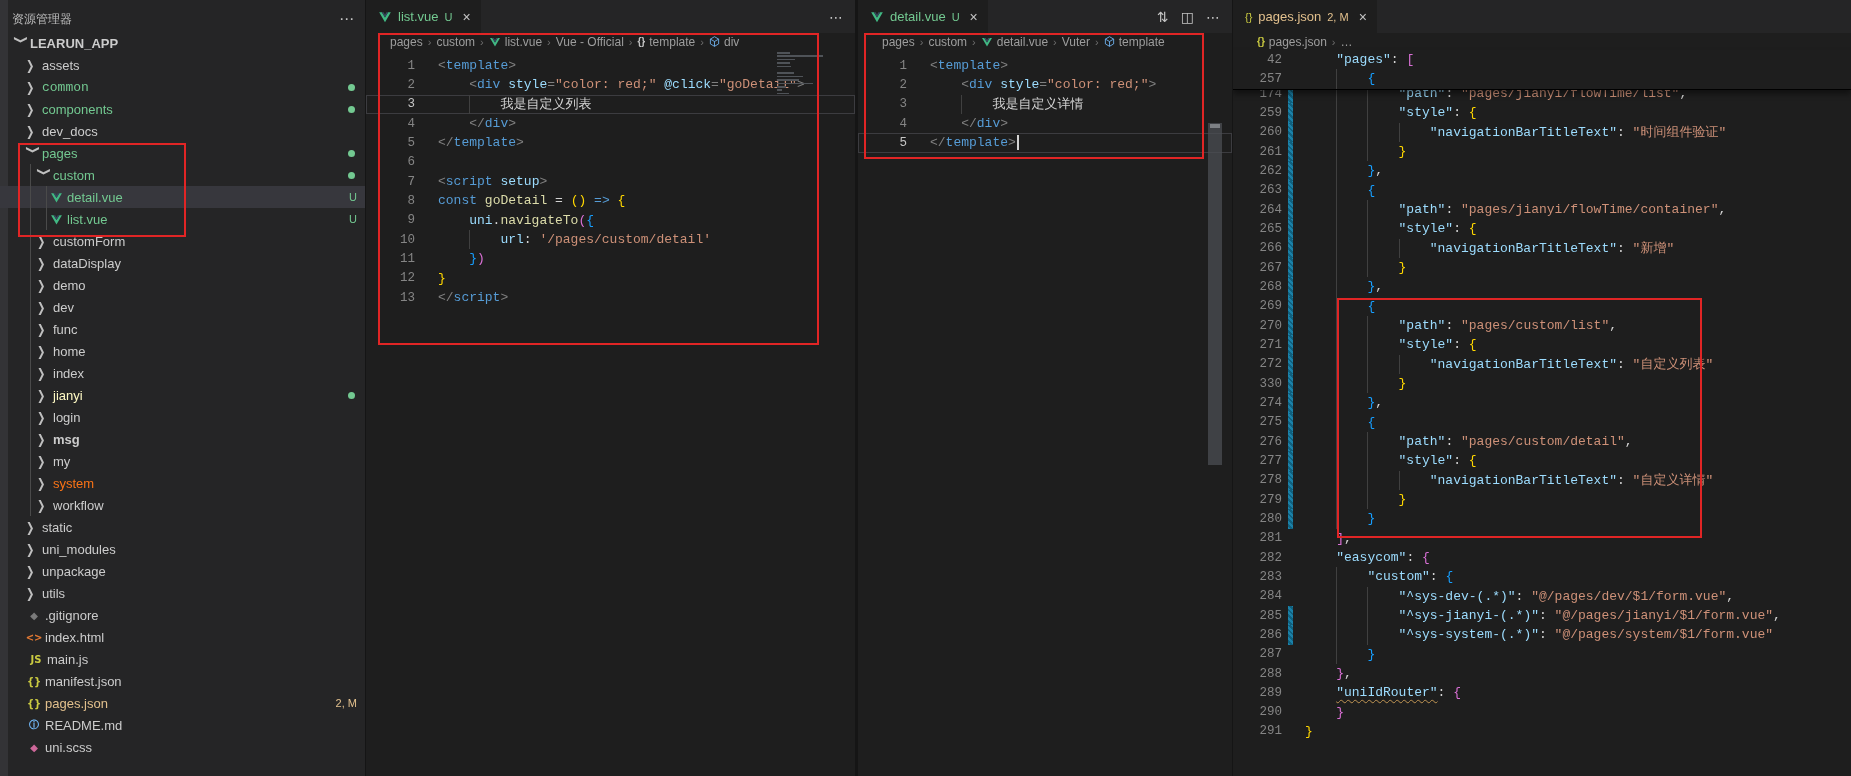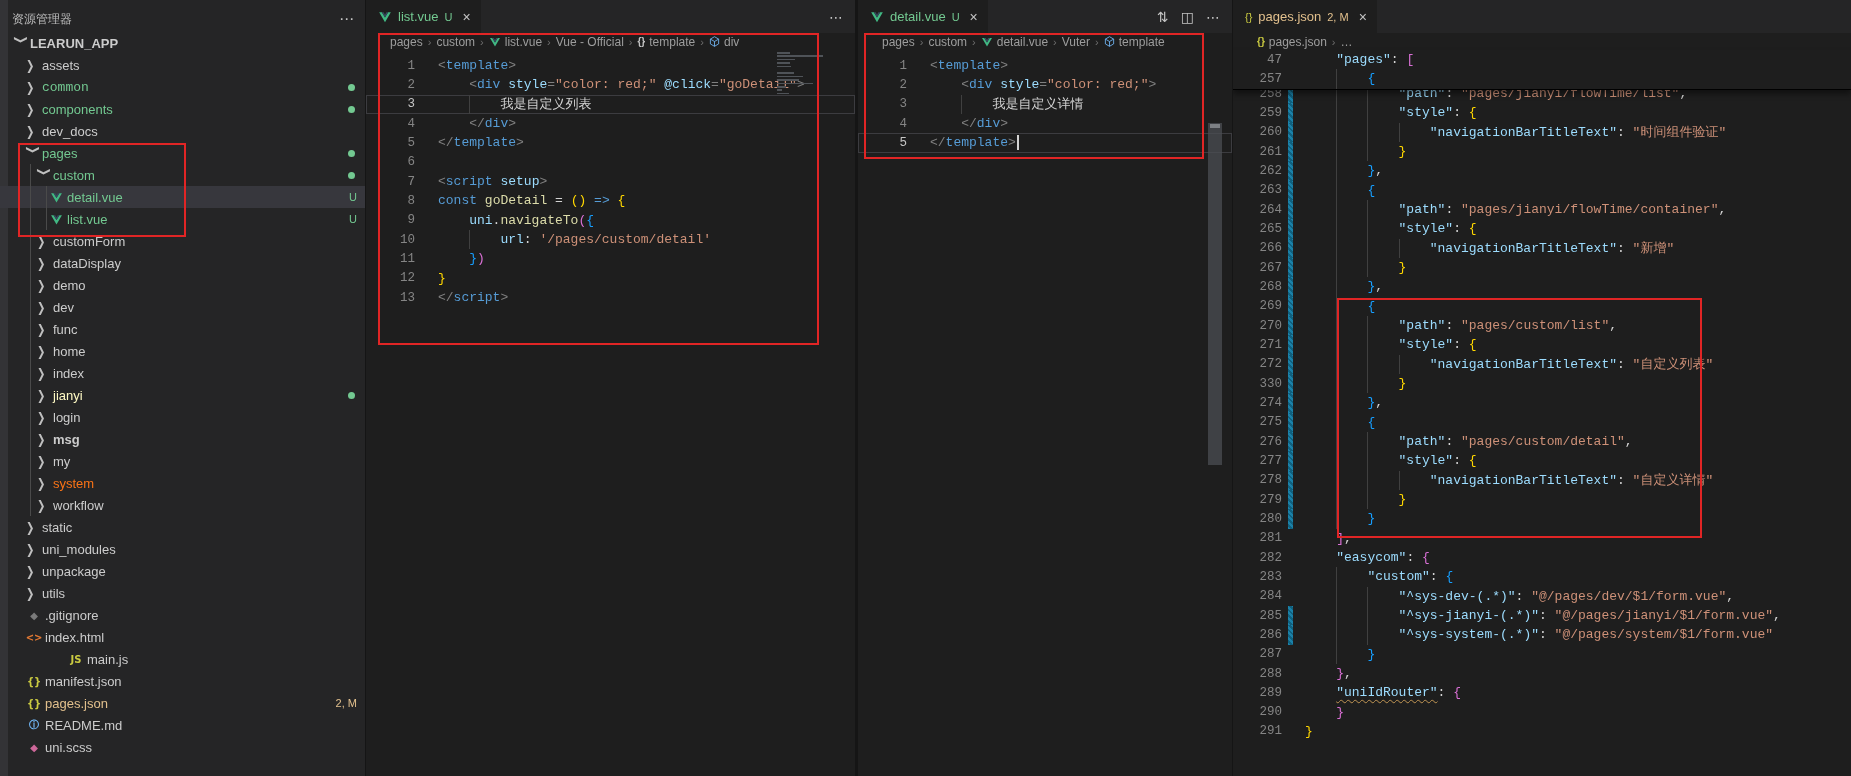--- a/index.html
+++ b/index.html
@@ -211,21 +211,21 @@
           <span class="lbl" style="color: rgb(204, 204, 204);">utils</span>
         </div>
         <div class="trow" style="padding-left: 26px;">
           <span class="fic" style="color: rgb(122, 122, 122);">◆</span>
           <span class="lbl" style="color: rgb(204, 204, 204);">.gitignore</span>
         </div>
         <div class="trow" style="padding-left: 26px;">
           <span class="fic" style="color: rgb(227, 121, 51);">&lt;&gt;</span>
           <span class="lbl" style="color: rgb(204, 204, 204);">index.html</span>
         </div>
-        <div class="trow" style="padding-left: 28px; margin-left: 40px;">
+        <div class="trow" style="padding-left: 28px;">
           <span class="fic" style="color: rgb(203, 203, 65);">JS</span>
           <span class="lbl" style="color: rgb(204, 204, 204);">main.js</span>
         </div>
         <div class="trow" style="padding-left: 26px;">
           <span class="fic" style="color: rgb(203, 203, 65);">{}</span>
           <span class="lbl" style="color: rgb(204, 204, 204);">manifest.json</span>
         </div>
         <div class="trow" style="padding-left: 26px;">
           <span class="fic" style="color: rgb(203, 203, 65);">{}</span>
           <span class="lbl" style="color: rgb(226, 192, 141);">pages.json</span>
@@ -401,21 +401,21 @@
         <span class="seg">
           <span class="bric" style="color: rgb(203, 203, 65);">{}</span>
           <span>pages.json</span>
         </span>
         <span class="sep">›</span>
         <span class="seg">
           <span>…</span>
         </span>
       </div>
       <div class="code" style="top: 84px;">
-        <div class="line"><span class="ln">258</span><span class="mslot mod"></span><span class="pad"></span><span class="iblk"></span><span class="iblk g"></span><span class="iblk g"></span><span class="tk-key">"path"</span><span class="tk-txt">: </span><span class="tk-str">"pages/jianyi/flowTime/list"</span><span class="tk-txt">,</span></div>
+        <div class="line"><span class="ln">174</span><span class="mslot mod"></span><span class="pad"></span><span class="iblk"></span><span class="iblk g"></span><span class="iblk g"></span><span class="tk-key">"path"</span><span class="tk-txt">: </span><span class="tk-str">"pages/jianyi/flowTime/list"</span><span class="tk-txt">,</span></div>
         <div class="line"><span class="ln">259</span><span class="mslot mod"></span><span class="pad"></span><span class="iblk"></span><span class="iblk g"></span><span class="iblk g"></span><span class="tk-key">"style"</span><span class="tk-txt">: </span><span class="tk-b1">{</span></div>
         <div class="line"><span class="ln">260</span><span class="mslot mod"></span><span class="pad"></span><span class="iblk"></span><span class="iblk g"></span><span class="iblk g"></span><span class="iblk g"></span><span class="tk-key">"navigationBarTitleText"</span><span class="tk-txt">: </span><span class="tk-str">"时间组件验证"</span></div>
         <div class="line"><span class="ln">261</span><span class="mslot mod"></span><span class="pad"></span><span class="iblk"></span><span class="iblk g"></span><span class="iblk g"></span><span class="tk-b1">}</span></div>
         <div class="line"><span class="ln">262</span><span class="mslot mod"></span><span class="pad"></span><span class="iblk"></span><span class="iblk g"></span><span class="tk-b3">}</span><span class="tk-txt">,</span></div>
         <div class="line"><span class="ln">263</span><span class="mslot mod"></span><span class="pad"></span><span class="iblk"></span><span class="iblk g"></span><span class="tk-b3">{</span></div>
         <div class="line"><span class="ln">264</span><span class="mslot mod"></span><span class="pad"></span><span class="iblk"></span><span class="iblk g"></span><span class="iblk g"></span><span class="tk-key">"path"</span><span class="tk-txt">: </span><span class="tk-str">"pages/jianyi/flowTime/container"</span><span class="tk-txt">,</span></div>
         <div class="line"><span class="ln">265</span><span class="mslot mod"></span><span class="pad"></span><span class="iblk"></span><span class="iblk g"></span><span class="iblk g"></span><span class="tk-key">"style"</span><span class="tk-txt">: </span><span class="tk-b1">{</span></div>
         <div class="line"><span class="ln">266</span><span class="mslot mod"></span><span class="pad"></span><span class="iblk"></span><span class="iblk g"></span><span class="iblk g"></span><span class="iblk g"></span><span class="tk-key">"navigationBarTitleText"</span><span class="tk-txt">: </span><span class="tk-str">"新增"</span></div>
         <div class="line"><span class="ln">267</span><span class="mslot mod"></span><span class="pad"></span><span class="iblk"></span><span class="iblk g"></span><span class="iblk g"></span><span class="tk-b1">}</span></div>
         <div class="line"><span class="ln">268</span><span class="mslot mod"></span><span class="pad"></span><span class="iblk"></span><span class="iblk g"></span><span class="tk-b3">}</span><span class="tk-txt">,</span></div>
@@ -437,21 +437,21 @@
         <div class="line"><span class="ln">284</span><span class="mslot"></span><span class="pad"></span><span class="iblk"></span><span class="iblk g"></span><span class="iblk g"></span><span class="tk-key">"^sys-dev-(.*)"</span><span class="tk-txt">: </span><span class="tk-str">"@/pages/dev/$1/form.vue"</span><span class="tk-txt">,</span></div>
         <div class="line"><span class="ln">285</span><span class="mslot mod"></span><span class="pad"></span><span class="iblk"></span><span class="iblk g"></span><span class="iblk g"></span><span class="tk-key">"^sys-jianyi-(.*)"</span><span class="tk-txt">: </span><span class="tk-str">"@/pages/jianyi/$1/form.vue"</span><span class="tk-txt">,</span></div>
         <div class="line"><span class="ln">286</span><span class="mslot mod"></span><span class="pad"></span><span class="iblk"></span><span class="iblk g"></span><span class="iblk g"></span><span class="tk-key">"^sys-system-(.*)"</span><span class="tk-txt">: </span><span class="tk-str">"@/pages/system/$1/form.vue"</span></div>
         <div class="line"><span class="ln">287</span><span class="mslot"></span><span class="pad"></span><span class="iblk"></span><span class="iblk g"></span><span class="tk-b3">}</span></div>
         <div class="line"><span class="ln">288</span><span class="mslot"></span><span class="pad"></span><span class="iblk"></span><span class="tk-b2">}</span><span class="tk-txt">,</span></div>
         <div class="line"><span class="ln">289</span><span class="mslot"></span><span class="pad"></span><span class="iblk"></span><span class="tk-wkey">"uniIdRouter"</span><span class="tk-txt">: </span><span class="tk-b2">{</span></div>
         <div class="line"><span class="ln">290</span><span class="mslot"></span><span class="pad"></span><span class="iblk"></span><span class="tk-b2">}</span></div>
         <div class="line"><span class="ln">291</span><span class="mslot"></span><span class="pad"></span><span class="tk-b1">}</span></div>
       </div>
       <div class="sticky code">
-        <div class="line"><span class="ln">47</span><span class="mslot"></span><span class="pad"></span><span class="iblk"></span><span class="tk-key">"pages"</span><span class="tk-txt">: </span><span class="tk-b2">[</span></div>
+        <div class="line"><span class="ln">42</span><span class="mslot"></span><span class="pad"></span><span class="iblk"></span><span class="tk-key">"pages"</span><span class="tk-txt">: </span><span class="tk-b2">[</span></div>
         <div class="line"><span class="ln">257</span><span class="mslot"></span><span class="pad"></span><span class="iblk"></span><span class="iblk g"></span><span class="tk-b3">{</span></div>
       </div>
     </div>
 
   <div id="annos">
       <div class="anno" style="left: 18px; top: 143px; width: 164px; height: 90px; border-color: rgb(225, 37, 37);"></div>
       <div class="anno" style="left: 378px; top: 33px; width: 437px; height: 308px; border-color: rgb(225, 37, 37);"></div>
       <div class="anno" style="left: 864px; top: 33px; width: 336px; height: 122px; border-color: rgb(225, 37, 37);"></div>
       <div class="anno" style="left: 1337px; top: 298px; width: 361px; height: 236px; border-color: rgb(225, 37, 37);"></div>
     </div>

